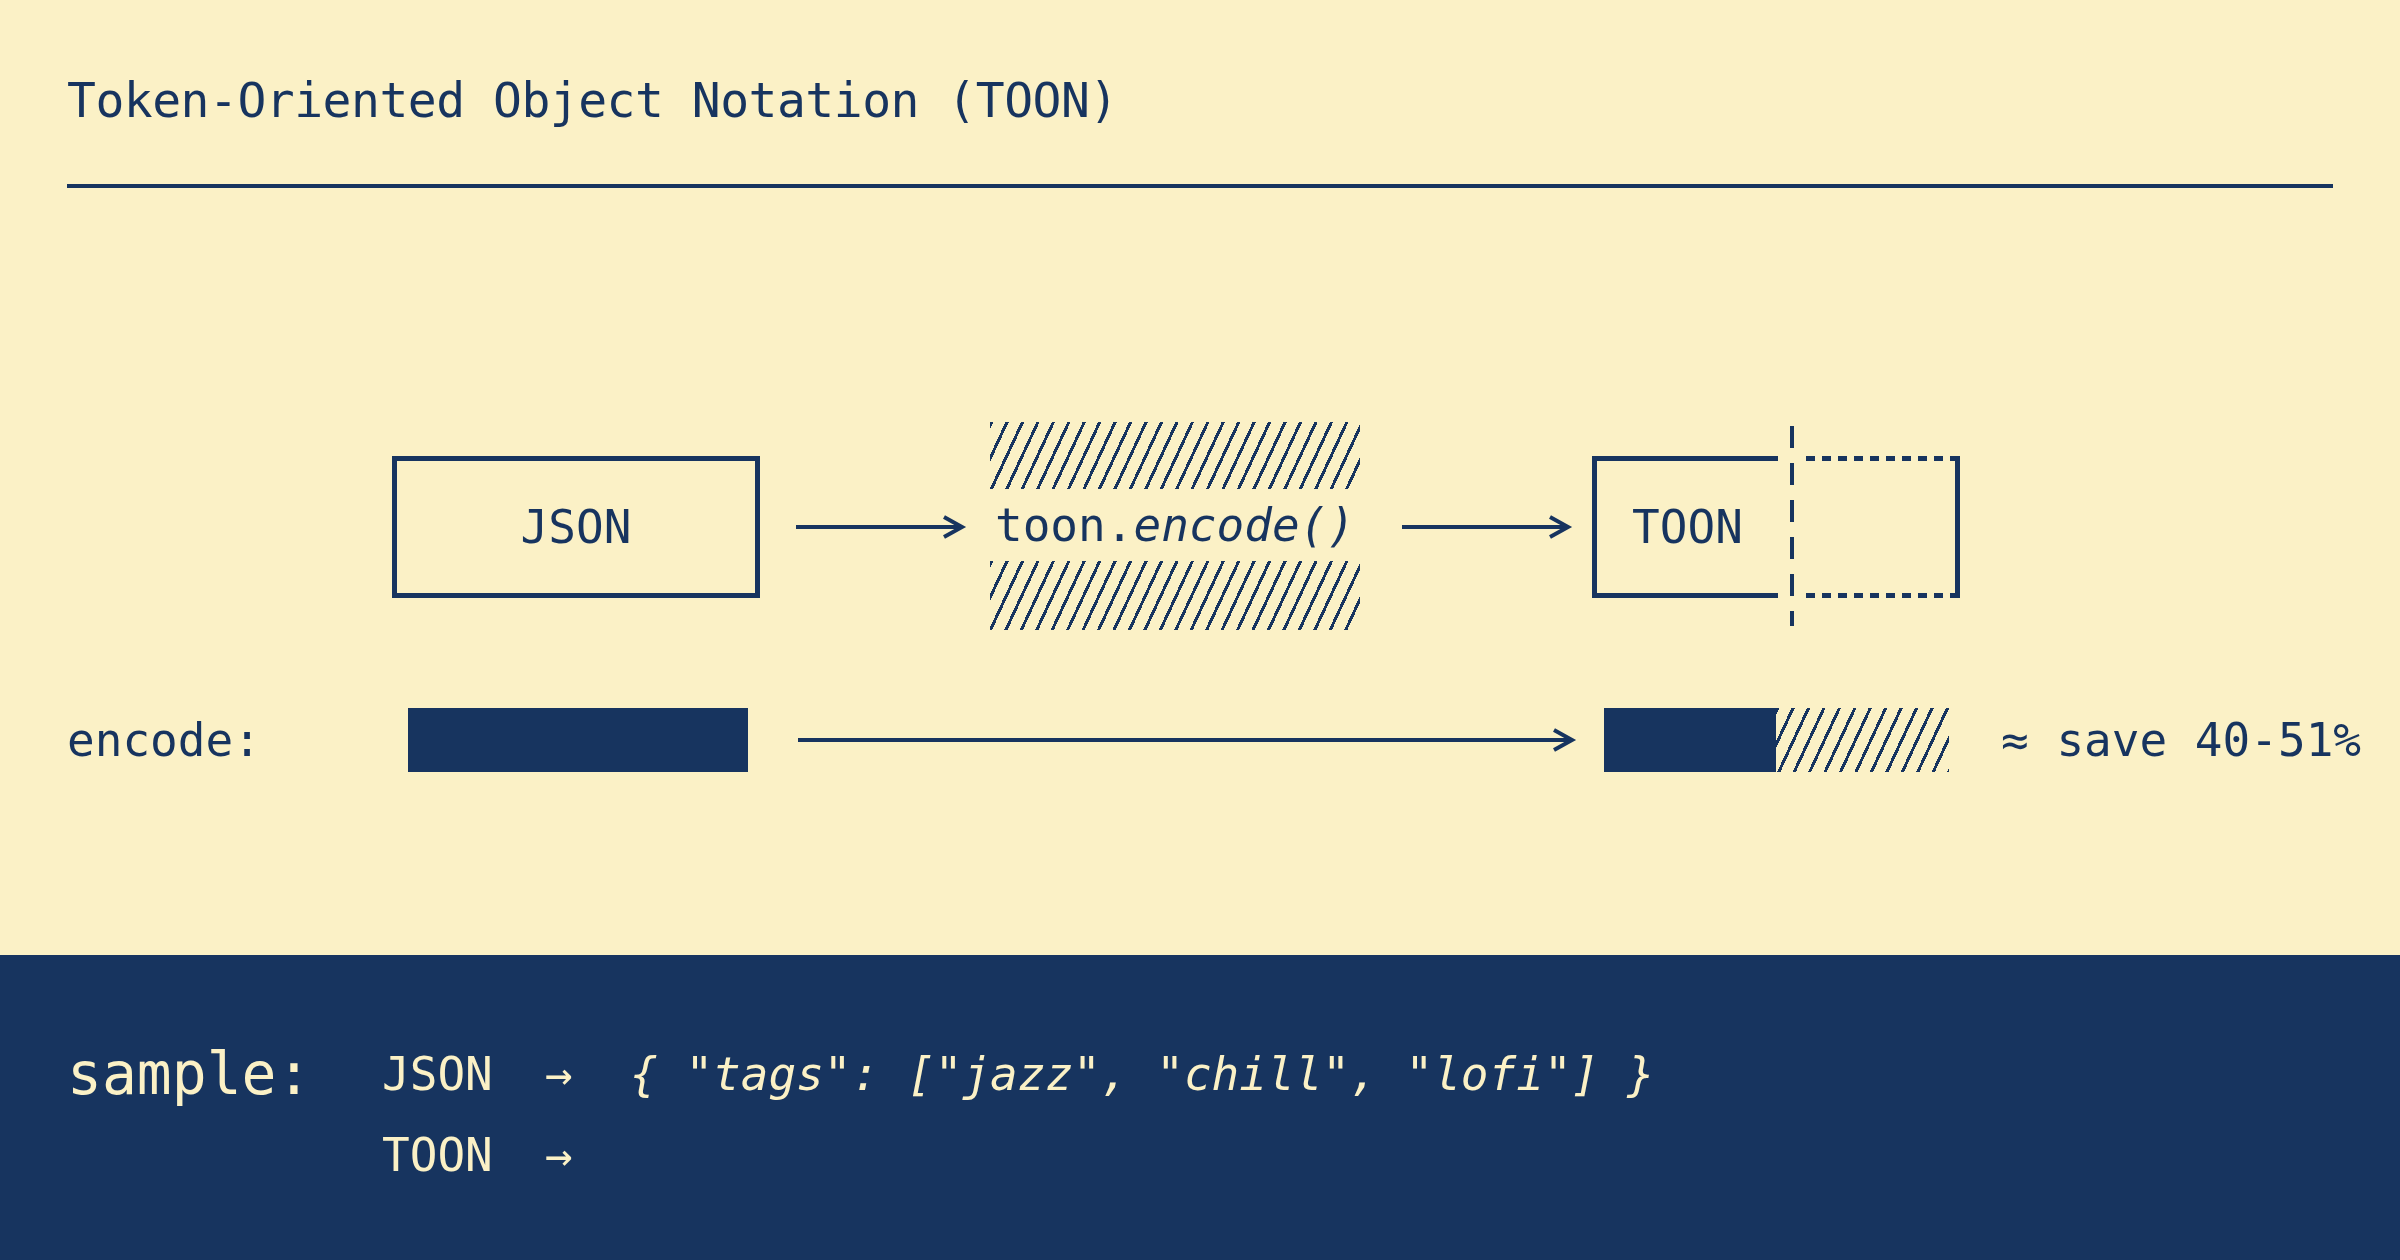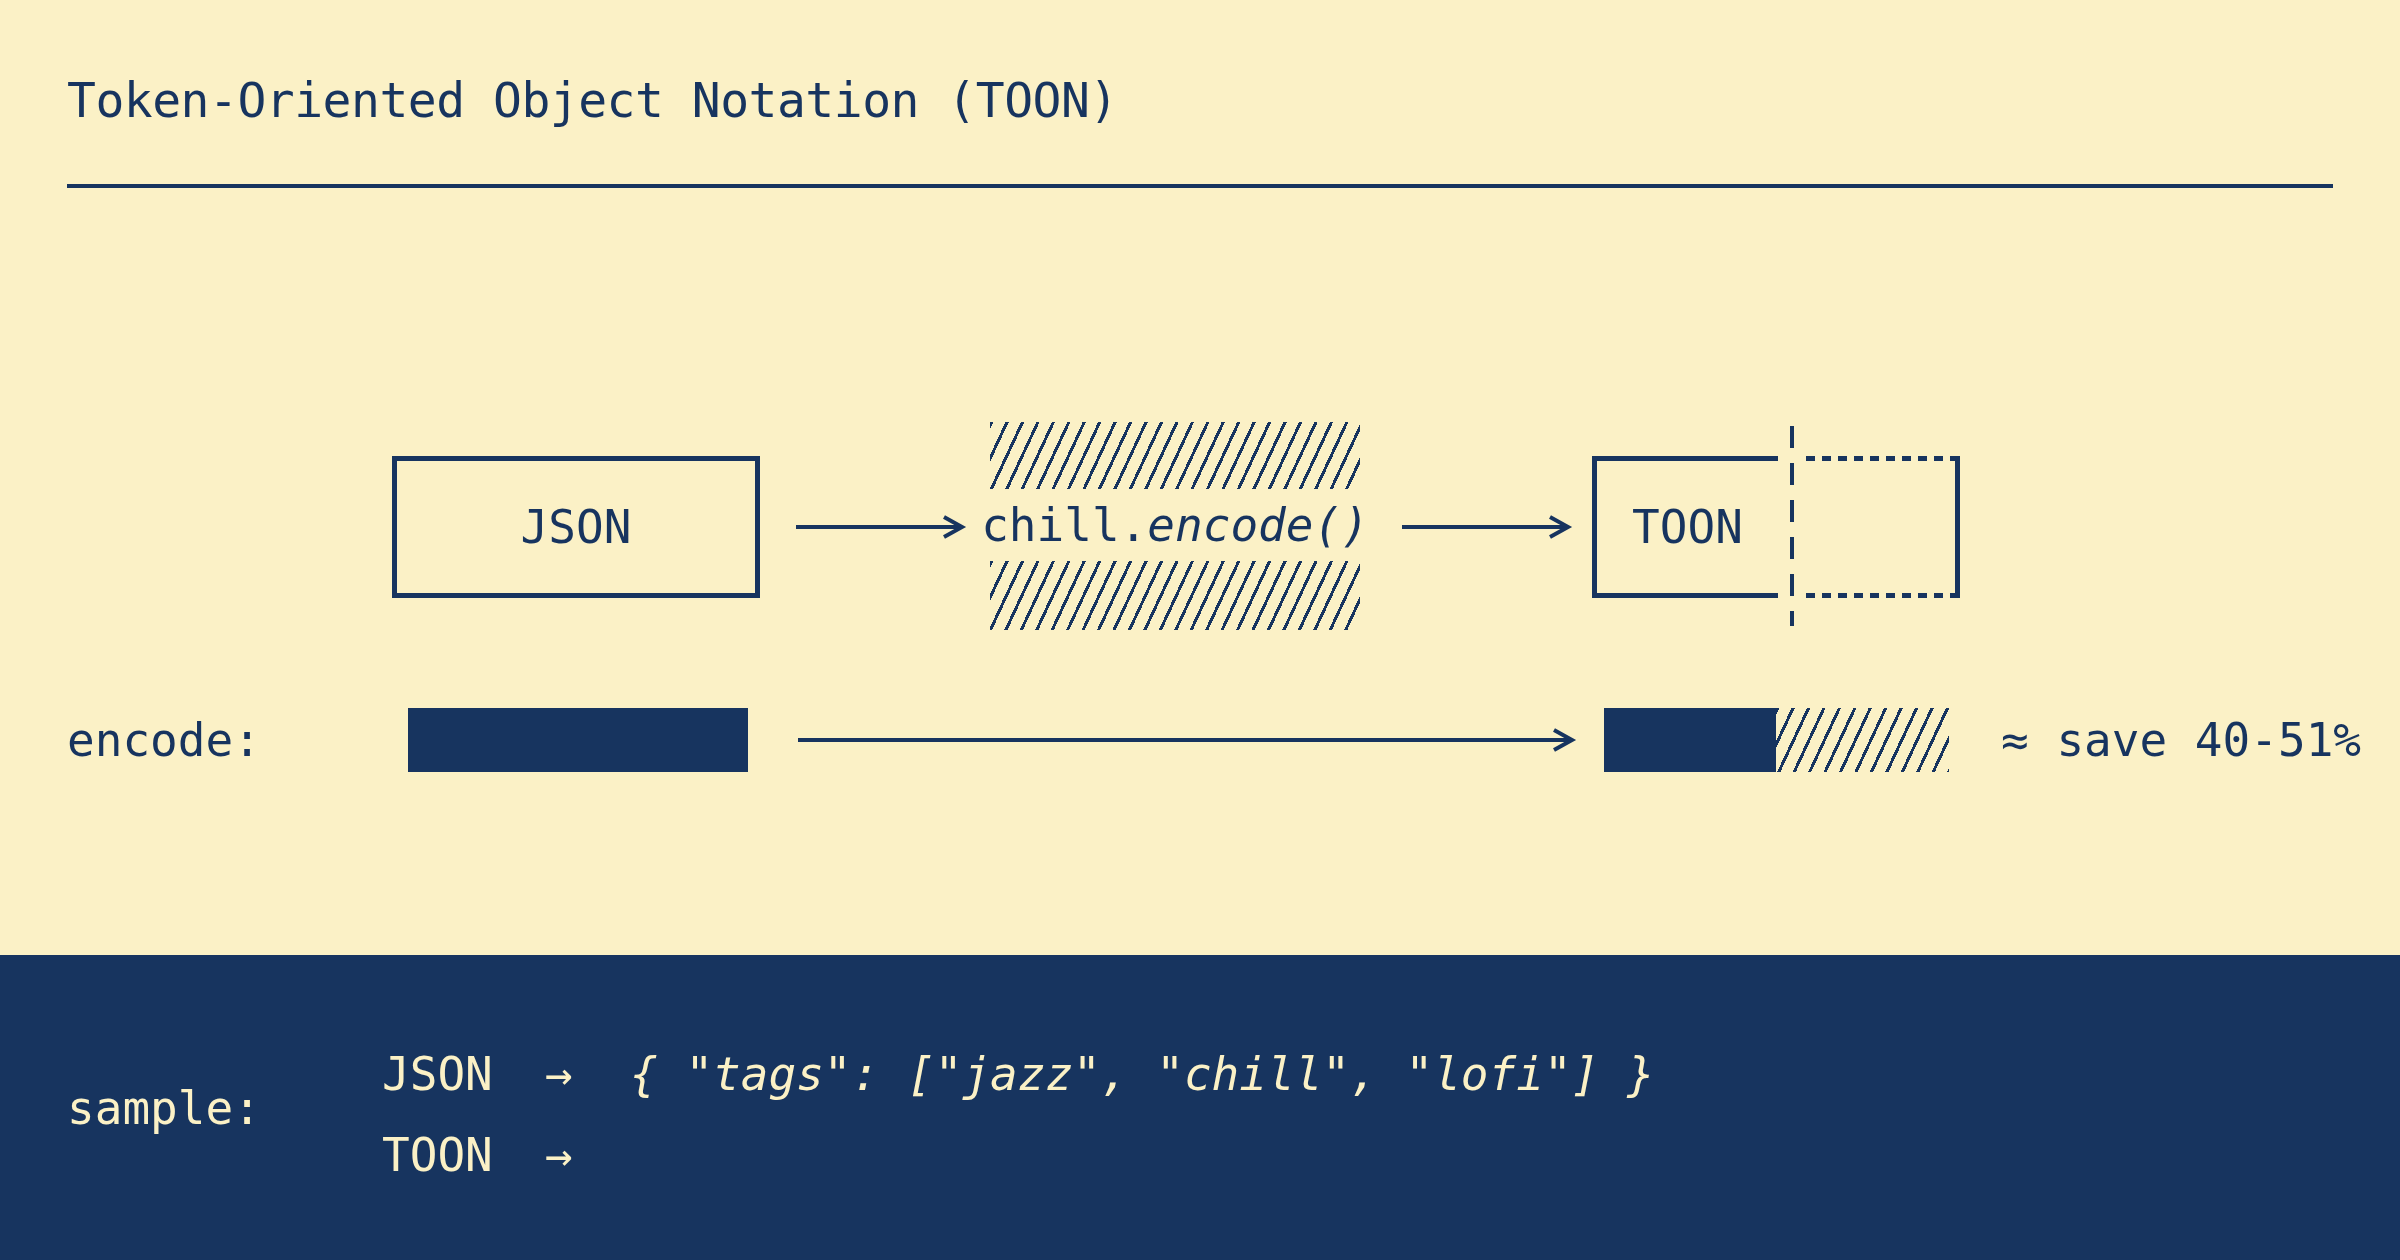--- a/index.html
+++ b/index.html
@@ -96,23 +96,23 @@
   }
 
   
   .sample-panel {
     left: 0; top: 955px;
     width: 2400px; height: 305px;
     background: var(--ink);
     color: var(--bg);
   }
   .sample-label {
-    left: 67px; top: 1071px; height: 74px;
+    left: 67px; top: 1037px; height: 74px;
     display: flex; align-items: center;
-    font-size: 46px; color: var(--bg);
+    font-size: 58px; color: var(--bg);
   }
   .sample-row { left: 0; width: 2400px; height: 74px; color: var(--bg); }
   .sample-row.r0 { top: 1037px; }
   .sample-row.r1 { top: 1118px; }
   .sample-row > span {
     position: absolute; top: 0; height: 74px;
     display: flex; align-items: center;
     font-size: 46px; white-space: pre;
   }
   .sample-format { left: 382px; }
@@ -128,21 +128,21 @@
 <div class="abs fbox json-box">
   <span>JSON</span>
 </div>
 
 <svg class="abs arrow-svg arrow-1" width="172" height="36" viewBox="0 0 172 36">
   <line x1="2" y1="18" x2="166" y2="18" stroke="currentColor" stroke-width="4"></line>
   <polyline points="150,8 168,18 150,28" fill="none" stroke="currentColor" stroke-width="4"></polyline>
 </svg>
 
 <div class="abs hatch encode-hatch top"></div>
-<div class="abs encode-label"><span>chill.</span><em>encode()</em></div>
+<div class="abs encode-label"><span>toon.</span><em>encode()</em></div>
 <div class="abs hatch encode-hatch bottom"></div>
 
 <svg class="abs arrow-svg arrow-2" width="172" height="36" viewBox="0 0 172 36">
   <line x1="2" y1="18" x2="166" y2="18" stroke="currentColor" stroke-width="4"></line>
   <polyline points="150,8 168,18 150,28" fill="none" stroke="currentColor" stroke-width="4"></polyline>
 </svg>
 
 <div class="abs fbox toon-box">
   <span>TOON</span>
 </div>

